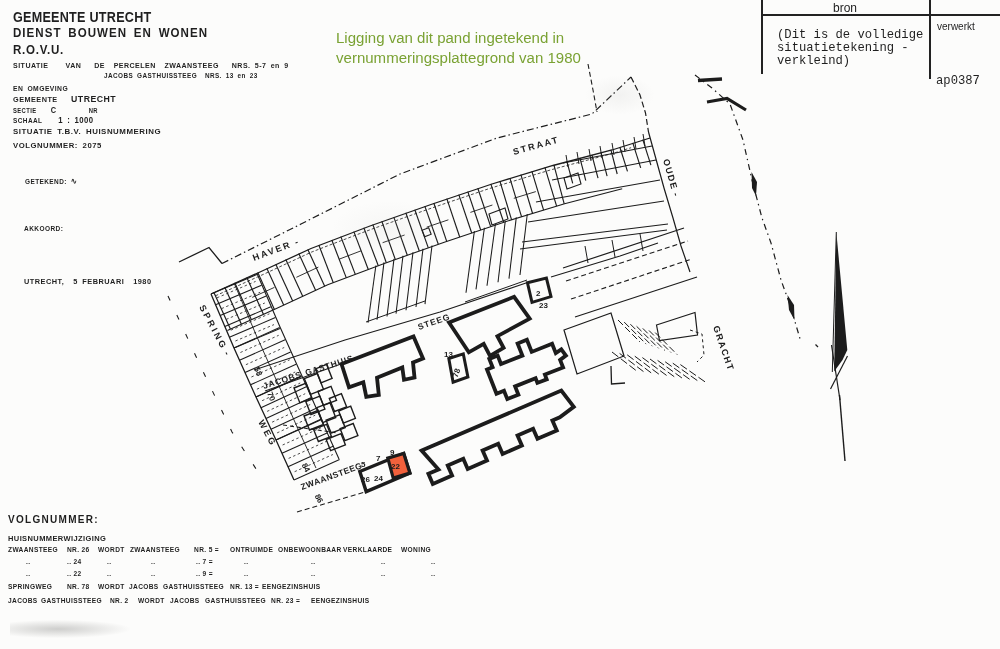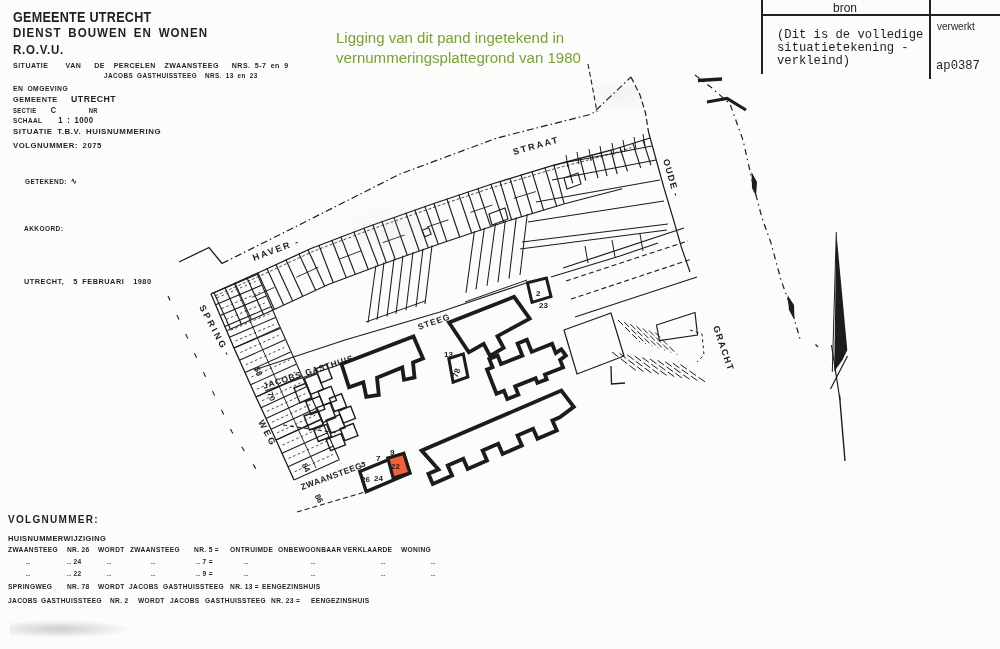--- a/index.html
+++ b/index.html
@@ -50,21 +50,21 @@
 <div class="abs" style="left:929px;top:0;width:1.6px;height:79px;background:#222;"></div>
 
 <div class="abs" style="left:761px;top:14px;width:239px;height:1.7px;background:#222;"></div>
 
 <div class="abs" style="left:833px;top:1px;font-size:12px;">bron</div>
 
 <div class="abs" style="left:937px;top:1px;font-size:10px;margin-top:20px;">verwerkt</div>
 
 <div class="abs mono" style="left:777px;top:29px;font-size:12.2px;line-height:13px;">(Dit is de volledige<br>situatietekening -<br>verkleind)</div>
 
-<div class="abs mono" style="left:936px;top:59px;font-size:12.2px;">ap0387</div>
+<div class="abs mono" style="left:936px;top:74px;font-size:12.2px;">ap0387</div>
 
 <svg class="abs" style="left:0;top:0;" width="1000" height="649" viewBox="0 0 1000 649">
 
 <path d="M179.0 262.0 L209.0 247.5 L222.0 263.5" fill="none" stroke="#1c1c1c" stroke-width="1.3"></path>
 
 <path d="M222.0 263.5 L301.0 224.0 L400.0 174.0 L497.0 138.0 L592.0 114.0 L631.0 77.0" fill="none" stroke="#1c1c1c" stroke-width="1.2" stroke-dasharray="7 3 1.5 3"></path>
 
 <path d="M588.0 64.0 L593.0 90.0 L597.0 112.0" fill="none" stroke="#1c1c1c" stroke-width="1.1" stroke-dasharray="5 3"></path>
 
 <polyline points="211.0,294.0 260.0,272.0 311.0,248.5 370.0,226.0 431.0,204.5 492.0,184.0 553.0,165.5 612.0,150.0 650.0,138.0" fill="none" stroke="#1c1c1c" stroke-width="1.3"></polyline>

